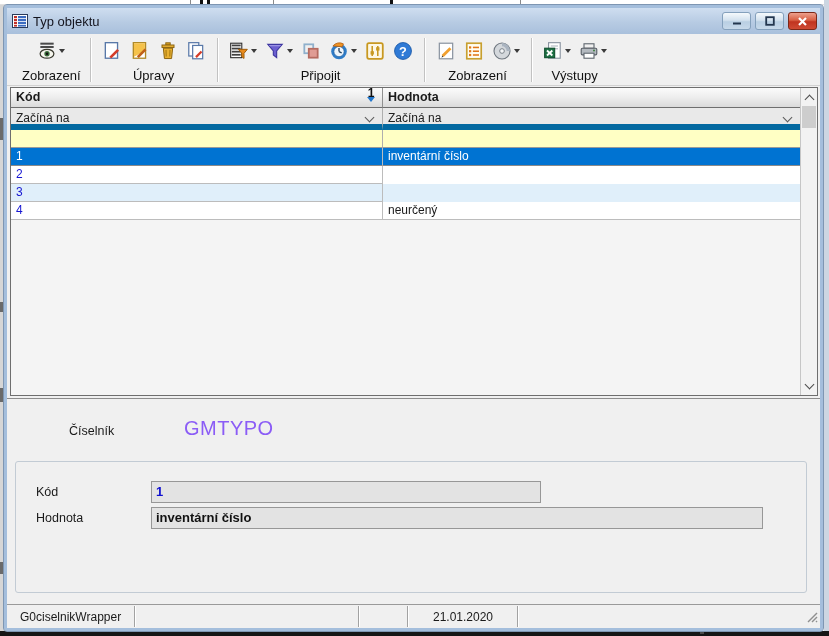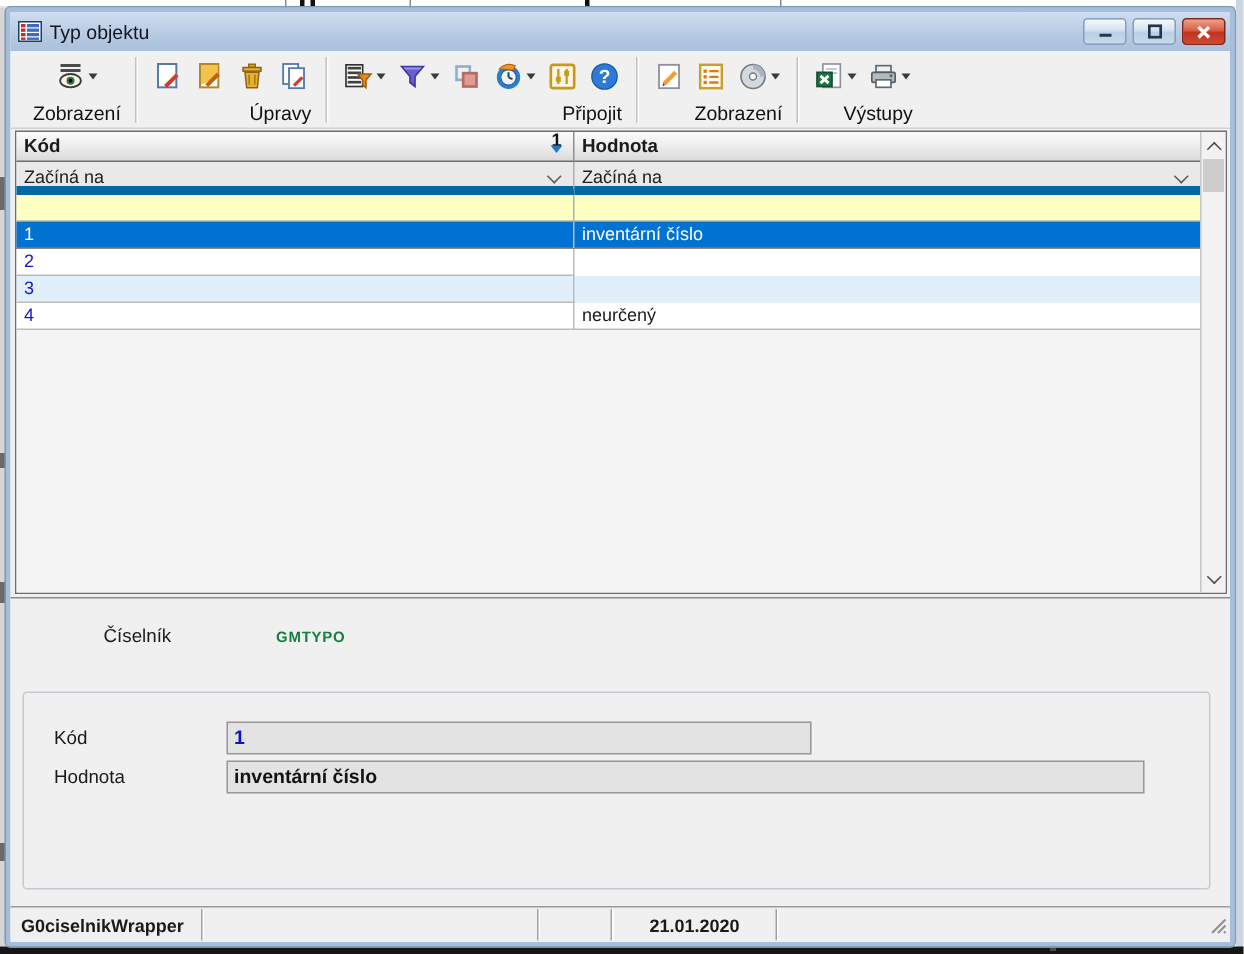--- a/index.html
+++ b/index.html
@@ -31,21 +31,21 @@
     background:linear-gradient(180deg,#f5f9fc 0%,#d4e2ef 45%,#b9cfe3 55%,#c7d9ea 100%);
     display:flex; align-items:center; justify-content:center; cursor:default; }
   .cap-btn.close { border-color:#7c2818; background:linear-gradient(180deg,#f0a violet,#c0402c); 
     background:linear-gradient(180deg,#eda08d 0%,#d85f43 45%,#c03420 55%,#cf4a33 100%); }
 
   
   .toolbar { flex:0 0 52px; display:flex; align-items:stretch; background:#f0f0f0;
     border-bottom:1px solid #d2d2d2; padding:2px 0 1px 6px; }
   .tb-group { display:flex; flex-direction:column; justify-content:space-between; padding:2px 9px 1px; }
   .tb-icons { display:flex; align-items:center; justify-content:center; gap:4px; height:26px; }
-  .tb-label { text-align:right; font-size:13px; color:#111; padding-top:1px; }
+  .tb-label { text-align:center; font-size:13px; color:#111; padding-top:1px; }
   .tb-sep { width:1px; background:#c2c2c2; margin:2px 0; box-shadow:1px 0 0 #ffffff; }
   .tbtn { display:flex; align-items:center; padding:1px 2px; border-radius:2px; }
   .caret { width:0; height:0; border-left:3px solid transparent; border-right:3px solid transparent;
     border-top:4px solid #3a3a3a; margin-left:2px; }
 
   
   .grid-area { flex:0 0 312px; background:#f0f0f0; padding:1px 2px 2px 3px; }
   .grid { position:relative; width:100%; height:100%; border:1px solid #6e6e6e; background:#f4f4f4;
     padding-right:17px; display:flex; flex-direction:column; }
   .row { display:flex; width:100%; }
@@ -82,35 +82,35 @@
   .vs-up { top:1px; } .vs-down { bottom:1px; }
   .vs-chev { width:7px; height:7px; border-right:1.8px solid #4c4c4c; border-bottom:1.8px solid #4c4c4c; }
   .vs-up .vs-chev { transform:rotate(-135deg); margin-top:4px; }
   .vs-down .vs-chev { transform:rotate(45deg); margin-bottom:3px; }
   .vs-thumb { position:absolute; left:1px; top:18px; width:14px; height:22px; background:#cdcdcd; }
 
   
   .detail { flex:0 0 206px; background:#f0f0f0; border-top:1px solid #8c8c8c; position:relative; }
   .ciselnik-row { display:flex; padding:18px 0 0 30px; align-items:baseline; }
   .ciselnik-label { width:115px; font-size:12.5px; color:#1a1a1a;margin-left:32px; }
-  .ciselnik-value { font-size:10px; font-weight:bold; color:#15803d; letter-spacing:0.5px; }
+  .ciselnik-value { font-size:20px; font-weight:normal; color:#8b5cf6; letter-spacing:0.5px; }
   .fields-panel { position:absolute; left:8px; right:13px; top:62px; height:132px;
     border:1px solid #c2cbd4; border-radius:3px; }
   .field-row { display:flex; align-items:center; height:22px; margin:0 0 4px 20px; }
   .field-row.first { margin-top:19px; }
   .field-label { width:115px; font-size:12.5px; color:#1a1a1a; }
   .field-input { height:22px; line-height:20px; background:#e3e3e3; border:1px solid #979797;
     font-weight:bold; font-size:13px; padding:0 4px; overflow:hidden; white-space:nowrap; }
   .kod-input { width:390px; color:#1010d0; }
   .hodnota-input { width:612px; color:#111111; }
 
   
   .statusbar { flex:0 0 24px; margin-top:auto; background:#f0f0f0; border-top:1px solid #9a9a9a;
     display:flex; align-items:stretch; font-size:12px; position:relative; }
-  .sb-cell { display:flex; align-items:center; padding:0 7px;font-weight:bold; }
+  .sb-cell { display:flex; align-items:center; padding:0 13px; }
   .sb-sep { width:2px; border-left:1px solid #a2a2a2; border-right:1px solid #ffffff; margin:1px 0; }
   .sb-1 { width:127px; } .sb-2 { width:222px; } .sb-3 { width:47px; }
   .sb-4 { width:108px; justify-content:center; } .sb-5 { flex:1; justify-content:flex-end; padding-right:2px; }
 
   svg { display:block; }
 </style>
 </head>
 <body>
 
 <div class="bg-top">

